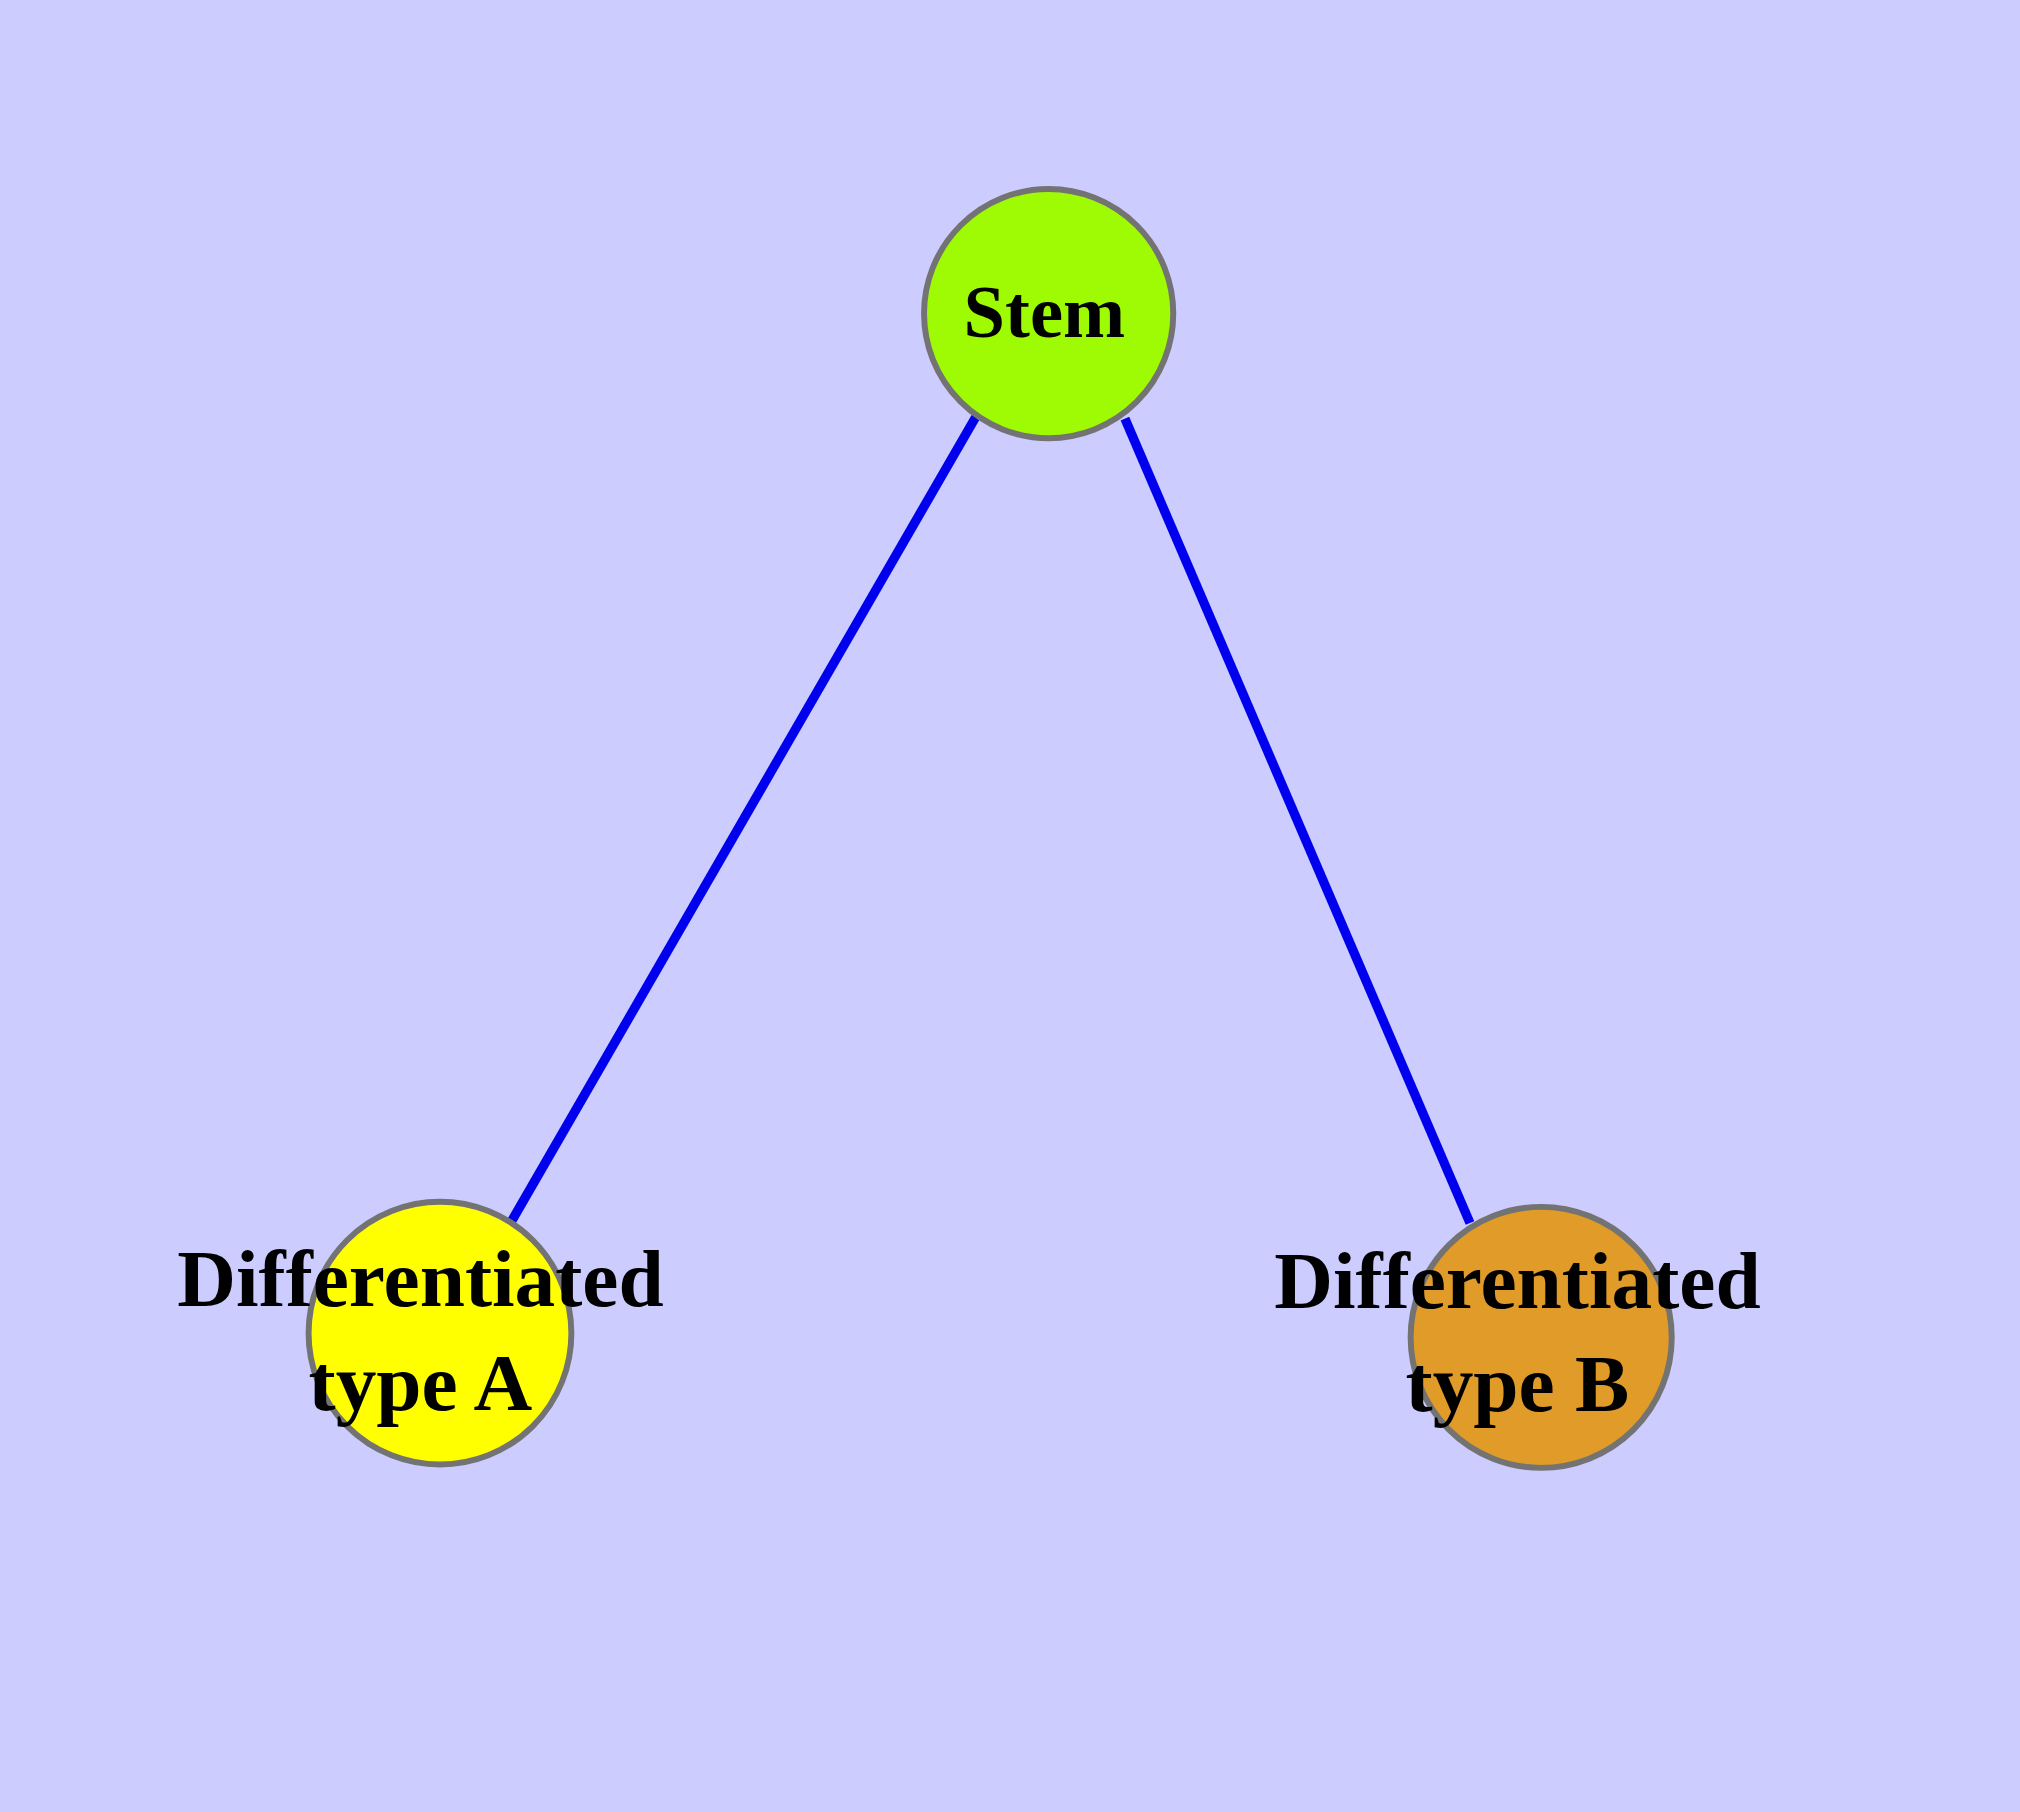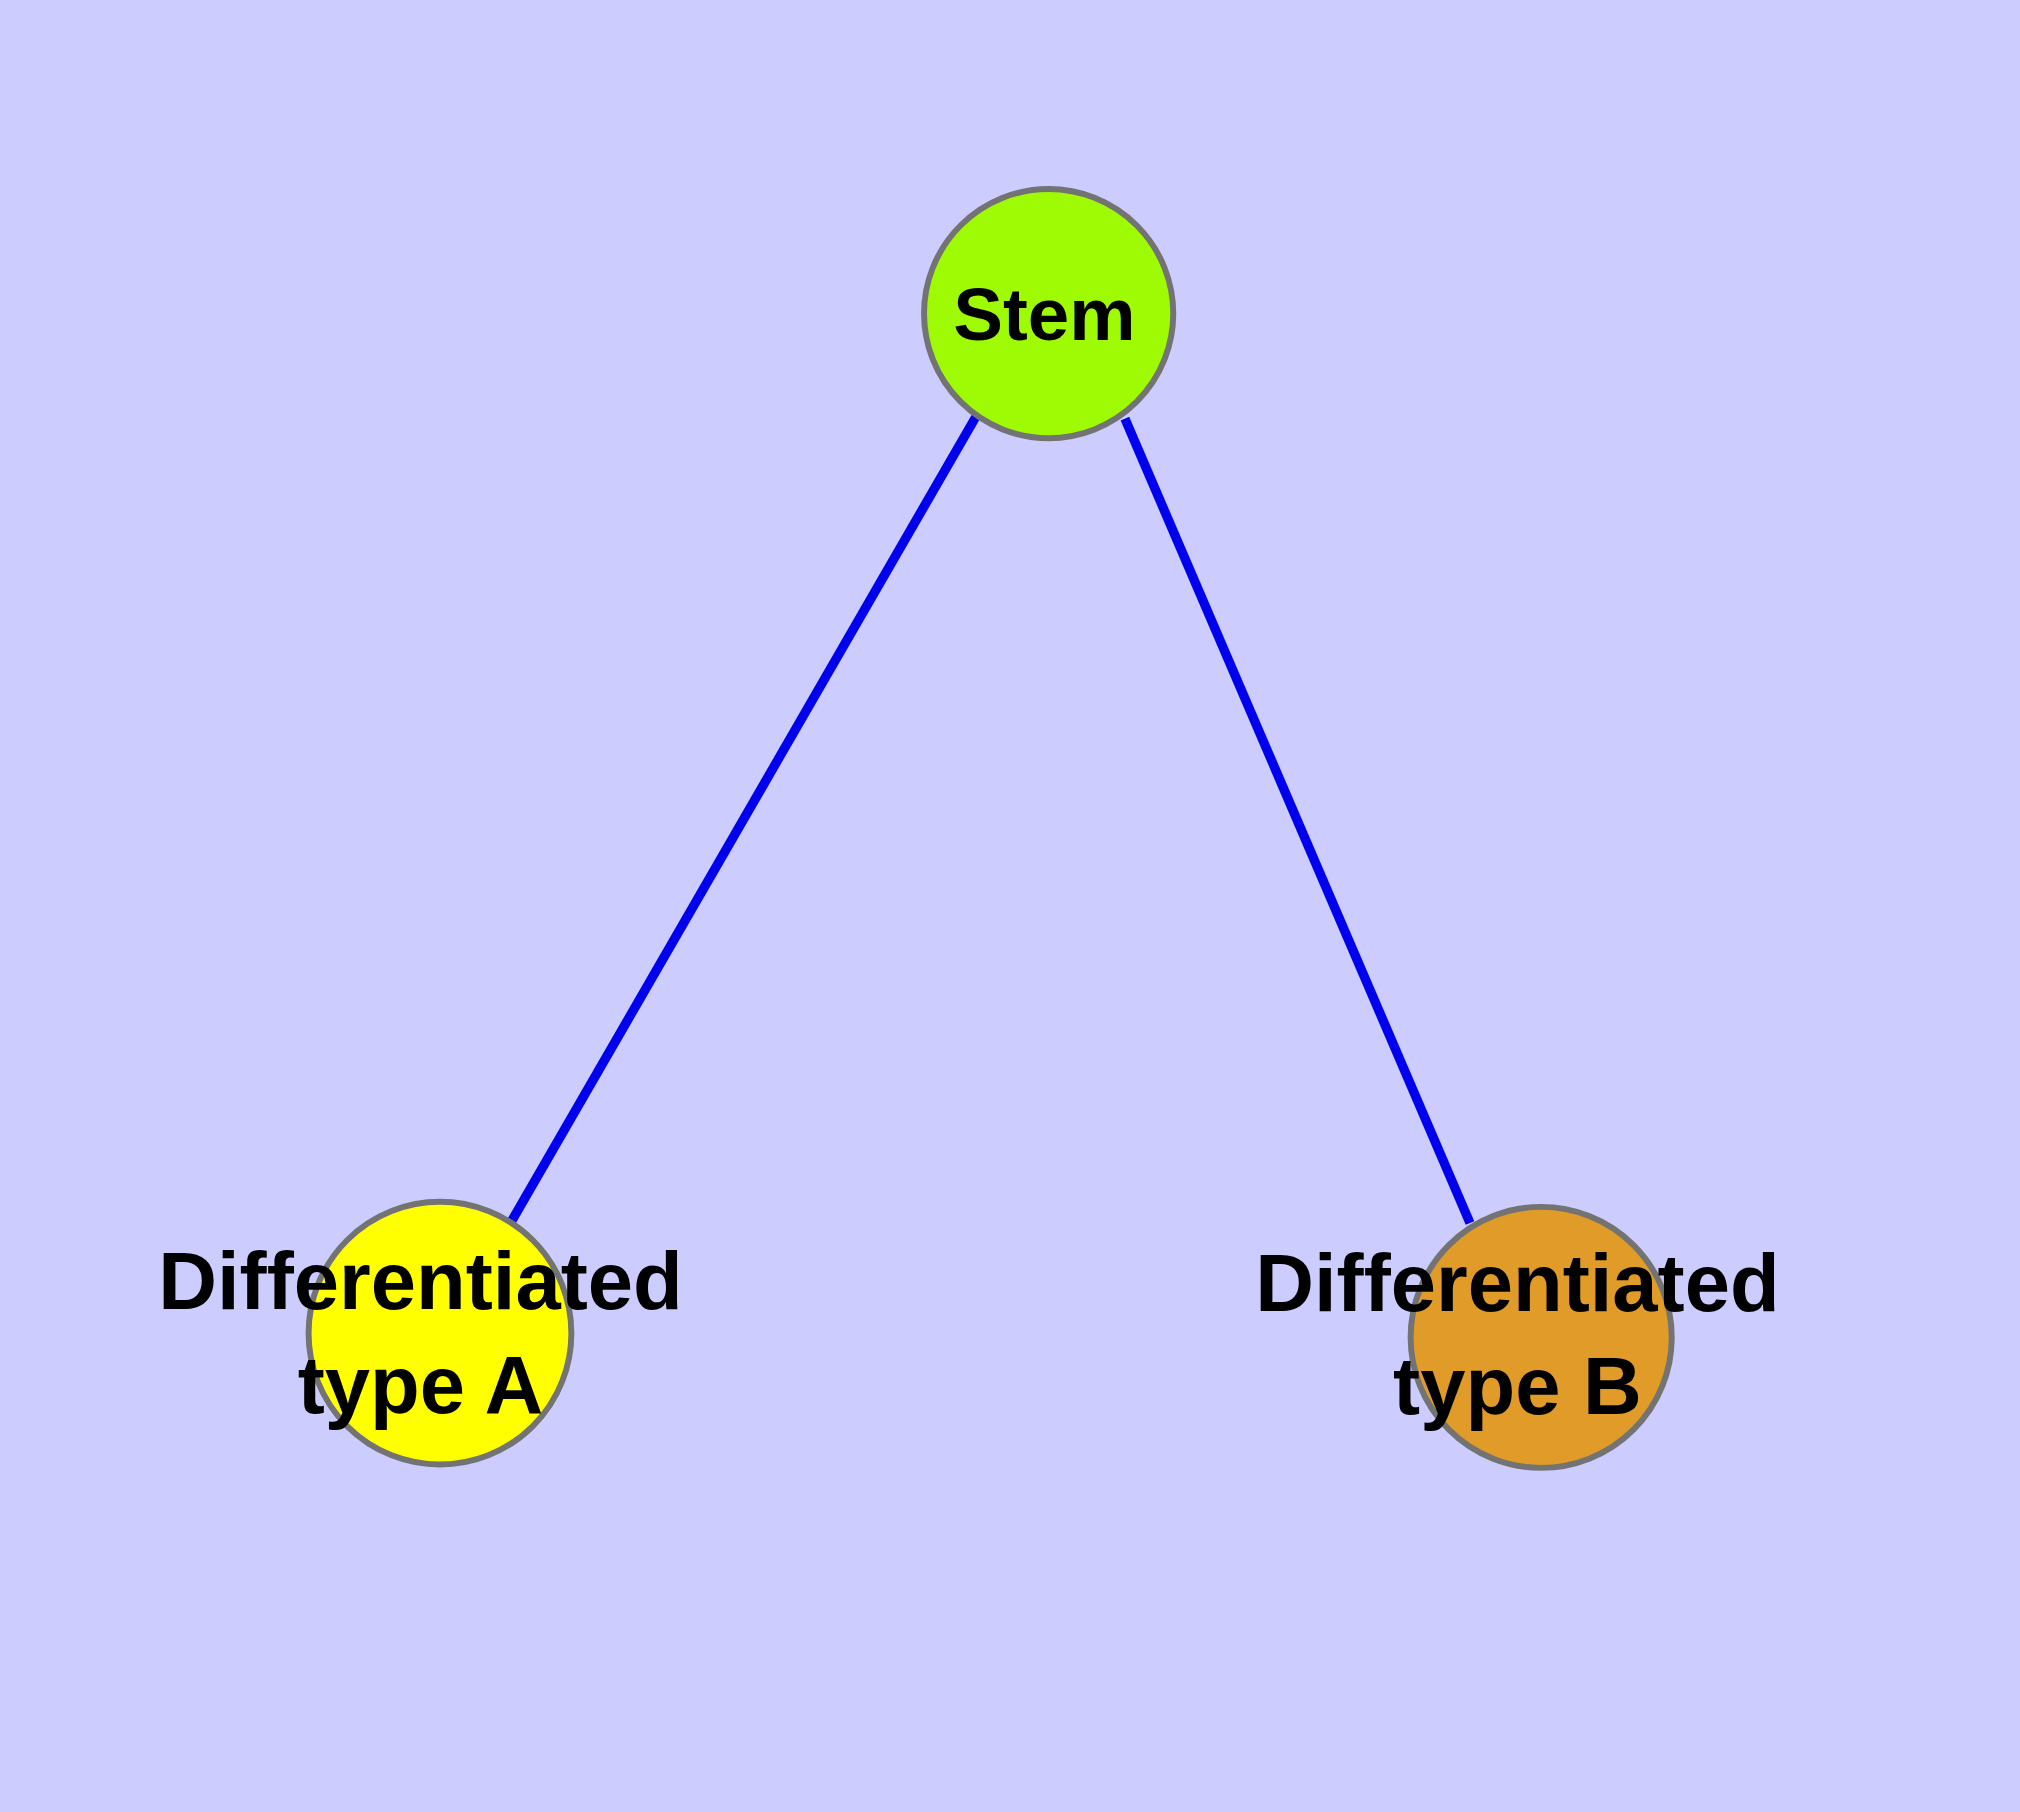--- a/index.html
+++ b/index.html
@@ -6,21 +6,21 @@
   html, body {
     margin: 0;
     padding: 0;
     background: #ffffff;
   }
   #canvas {
     position: relative;
     width: 2021px;
     height: 1812px;
     overflow: hidden;
-    font-family: Liberation Sans, sans-serif;
+    font-family: Liberation Serif, serif;
   }
   #graph-svg {
     position: absolute;
     left: 0;
     top: 0;
     width: 2021px;
     height: 1812px;
     display: block;
   }
   .node-label {

